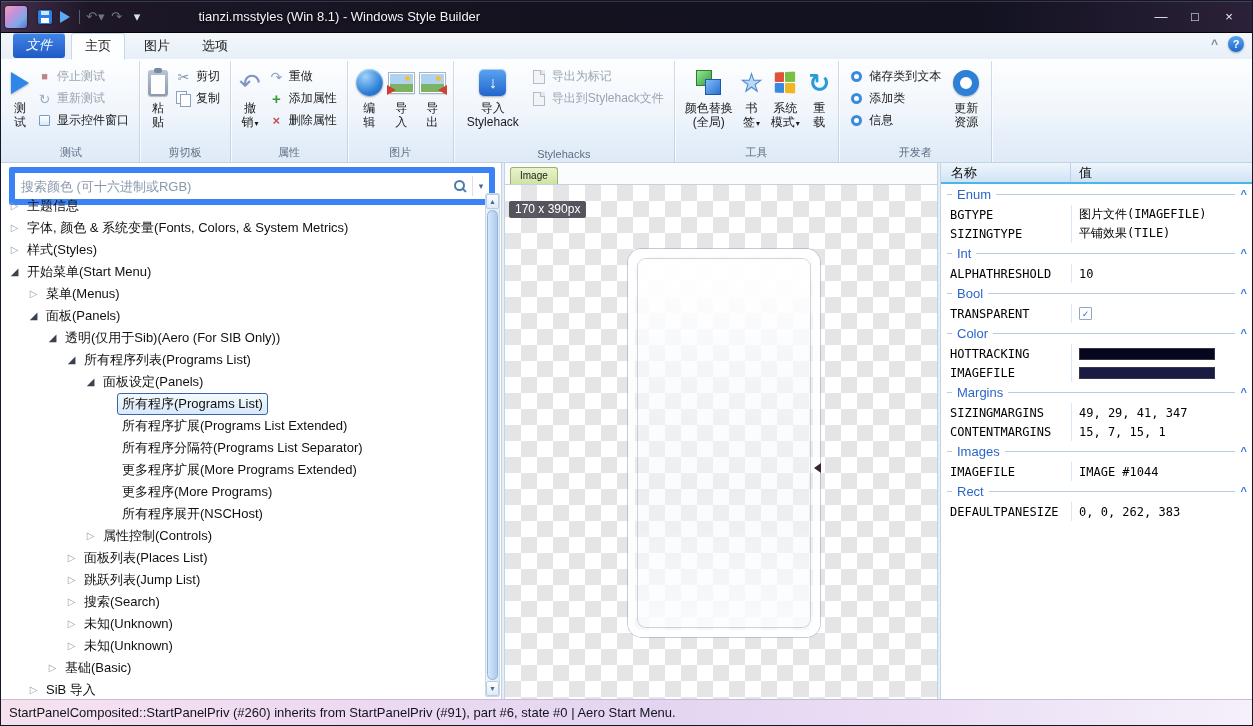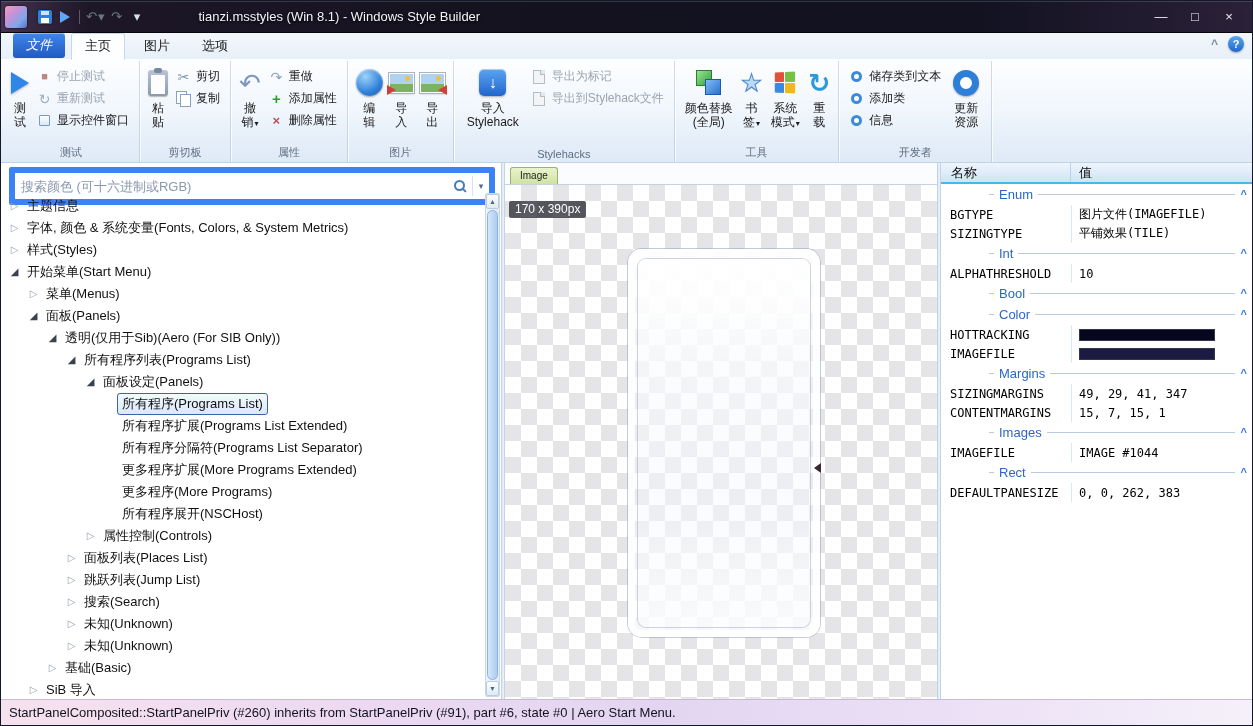--- a/index.html
+++ b/index.html
@@ -132,21 +132,21 @@
     box-shadow:0 0 0 1px rgba(160,170,190,.5);
     background:linear-gradient(180deg,rgba(255,255,255,.78),rgba(255,255,255,.28) 38%,rgba(255,255,255,.12) 70%,rgba(255,255,255,.35)); }
   .panel-notch { position:absolute; right:-1px; top:214px; width:0; height:0; border-top:5px solid transparent; border-bottom:5px solid transparent; border-right:7px solid #3c2430; }
 
   
   .right-panel { width:311px; flex:0 0 311px; display:flex; flex-direction:column; background:#fff; }
   .prop-header { height:32px; flex:0 0 20px; display:flex; background:linear-gradient(180deg,#eef5fc,#d1e3f6); border-bottom:2px solid #49b8e8; font-size:13px; color:#0c0c0c; }
   .ph-name { width:130px; flex:0 0 130px; padding:1px 0 0 10px; border-right:1px solid #b9d2ea; }
   .ph-value { flex:1; padding:1px 0 0 8px; }
   .prop-body { flex:1; overflow:hidden; }
-  .prop-cat { height:21px; display:flex; align-items:center; padding:0 5px 0 12px;margin-left:36px; }
+  .prop-cat { height:21px; display:flex; align-items:center; padding:0 5px 0 6px; }
   .cat-line { height:1px; background:#b9cbde; }
   .cat-line.short { width:5px; flex:0 0 5px; }
   .cat-line.grow { flex:1; }
   .cat-label { color:#2a66c8; font-size:13px; margin:0 5px; }
   .cat-chevron { color:#3a7ad8; font-size:11px; font-weight:bold; margin-left:6px; line-height:.8; }
   .prop-row { height:19px; display:flex; align-items:center; font-family:"DejaVu Sans Mono","Liberation Mono",monospace; font-size:12px; color:#000; }
   .prop-name { width:130px; flex:0 0 130px; padding-left:9px; white-space:nowrap; overflow:hidden; }
   .prop-value { flex:1; padding-left:7px; border-left:1px solid #dae7f5; align-self:stretch; display:flex; align-items:center; white-space:nowrap; overflow:hidden; }
   .prop-checkbox { width:13px; height:13px; border:1px solid #90a8c0; background:#fdfdfe; color:#2a70d0; font-size:10px; line-height:1; display:flex; align-items:center; justify-content:center; border-radius:1px; }
   .prop-swatch { width:136px; height:12px; border:1px solid #35354a; }
@@ -555,20 +555,26 @@
           <div class="prop-row">
             <div class="prop-name">ALPHATHRESHOLD</div>
             <div class="prop-value">10</div>
           </div>
           <div class="prop-cat">
             <span class="cat-line short"></span>
             <span class="cat-label">Bool</span>
             <span class="cat-line grow"></span>
             <span class="cat-chevron">^</span>
           </div>
+          <div class="prop-row">
+            <div class="prop-name">TRANSPARENT</div>
+            <div class="prop-value">
+              <span class="prop-checkbox">✓</span>
+            </div>
+          </div>
           <div class="prop-cat">
             <span class="cat-line short"></span>
             <span class="cat-label">Color</span>
             <span class="cat-line grow"></span>
             <span class="cat-chevron">^</span>
           </div>
           <div class="prop-row">
             <div class="prop-name">HOTTRACKING</div>
             <div class="prop-value">
               <span class="prop-swatch" style="background: rgb(6, 6, 30);"></span>

